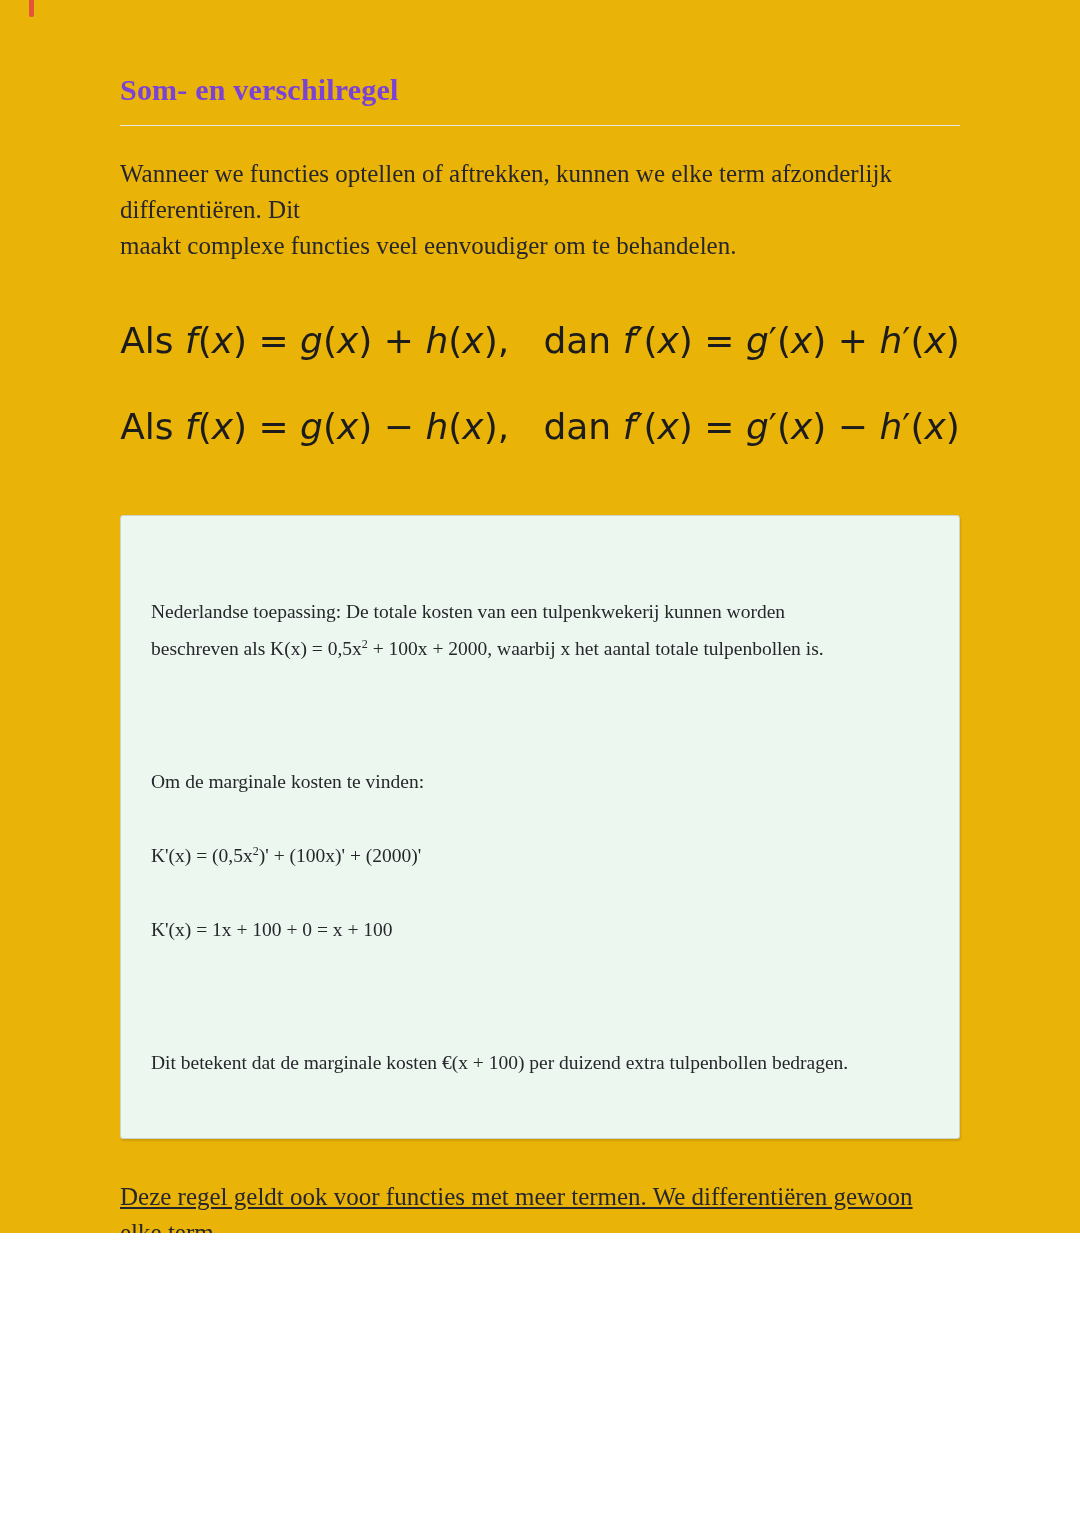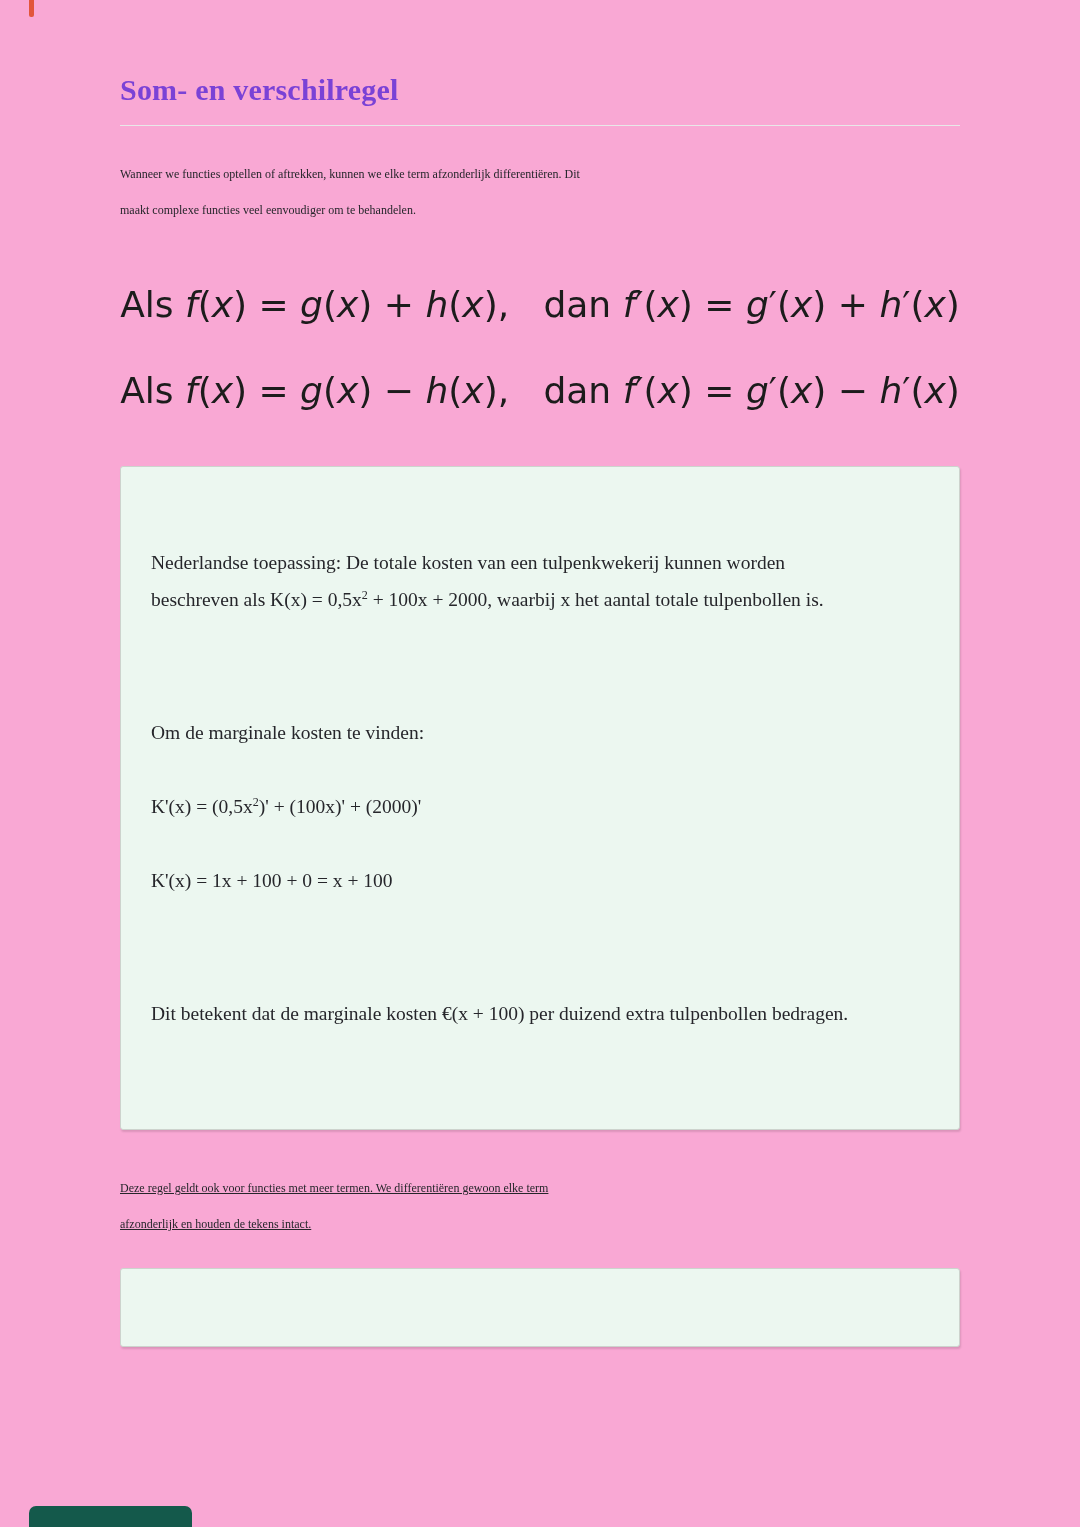--- a/index.html
+++ b/index.html
@@ -1,19 +1,19 @@
 <!DOCTYPE html>
 <html><head>
 <meta charset="utf-8">
 <style>
   html,body { margin:0; padding:0; background:#ffffff; }
   .page {
     position:relative;
-    width:1080px; height:1527px;
-    background:#f9a8d4;
+    width:1080px; height:1233px;
+    background:#eab308;
     overflow:hidden;
     font-family:"Liberation Serif","DejaVu Serif",serif;
     color:#26262b;
   }
   .content { margin:0 120px; width:840px; }
 
   .accent-top {
     position:absolute; left:29px; top:0;
     width:5px; height:17px;
     border-radius:0 0 2px 2px;
@@ -29,21 +29,21 @@
     font-size:30px; line-height:36px;
     font-weight:700;
     letter-spacing:0.2px;
   }
   hr.divider {
     border:none; border-top:1px solid #e8e8e8;
     margin:17px 0 0;
   }
   p.body-par {
     margin:30px 0 0;
-    font-size:12px; line-height:36px;
+    font-size:25px; line-height:36px;
     white-space:pre-line;
   }
   p.body-par.mid { margin-top:40px;text-decoration:underline; }
 
   .formula {
     font-family:"DejaVu Sans","Liberation Sans",sans-serif;
     font-size:36px; line-height:50px;
     color:#1c1c1c;
     text-align:center;
     white-space:pre;
@@ -52,21 +52,21 @@
   .formula.second { margin-top:36px; }
 
   .callout {
     background:#ecf7f0;
     border:1px solid #cdd3cd;
     border-radius:3px;
     box-shadow:1px 2px 2px rgba(0,0,0,0.12);
     font-size:19.5px; line-height:37px;
     white-space:pre-line;
   }
-  .callout.application { margin-top:50px; padding:40px 30px 60px; }
+  .callout.application { margin-top:63px; padding:40px 30px 20px; }
   .callout.example { margin-top:26px; padding:20px 30px; }
   .callout .cpar { margin:0; }
   .callout .cpar + .cpar { margin-top:22px; }
   .callout .cline { margin:0; }
 
   sup { font-size:0.62em; line-height:0; vertical-align:super; }
   .it { font-style:italic; }
 </style>
 </head>
 <body>

